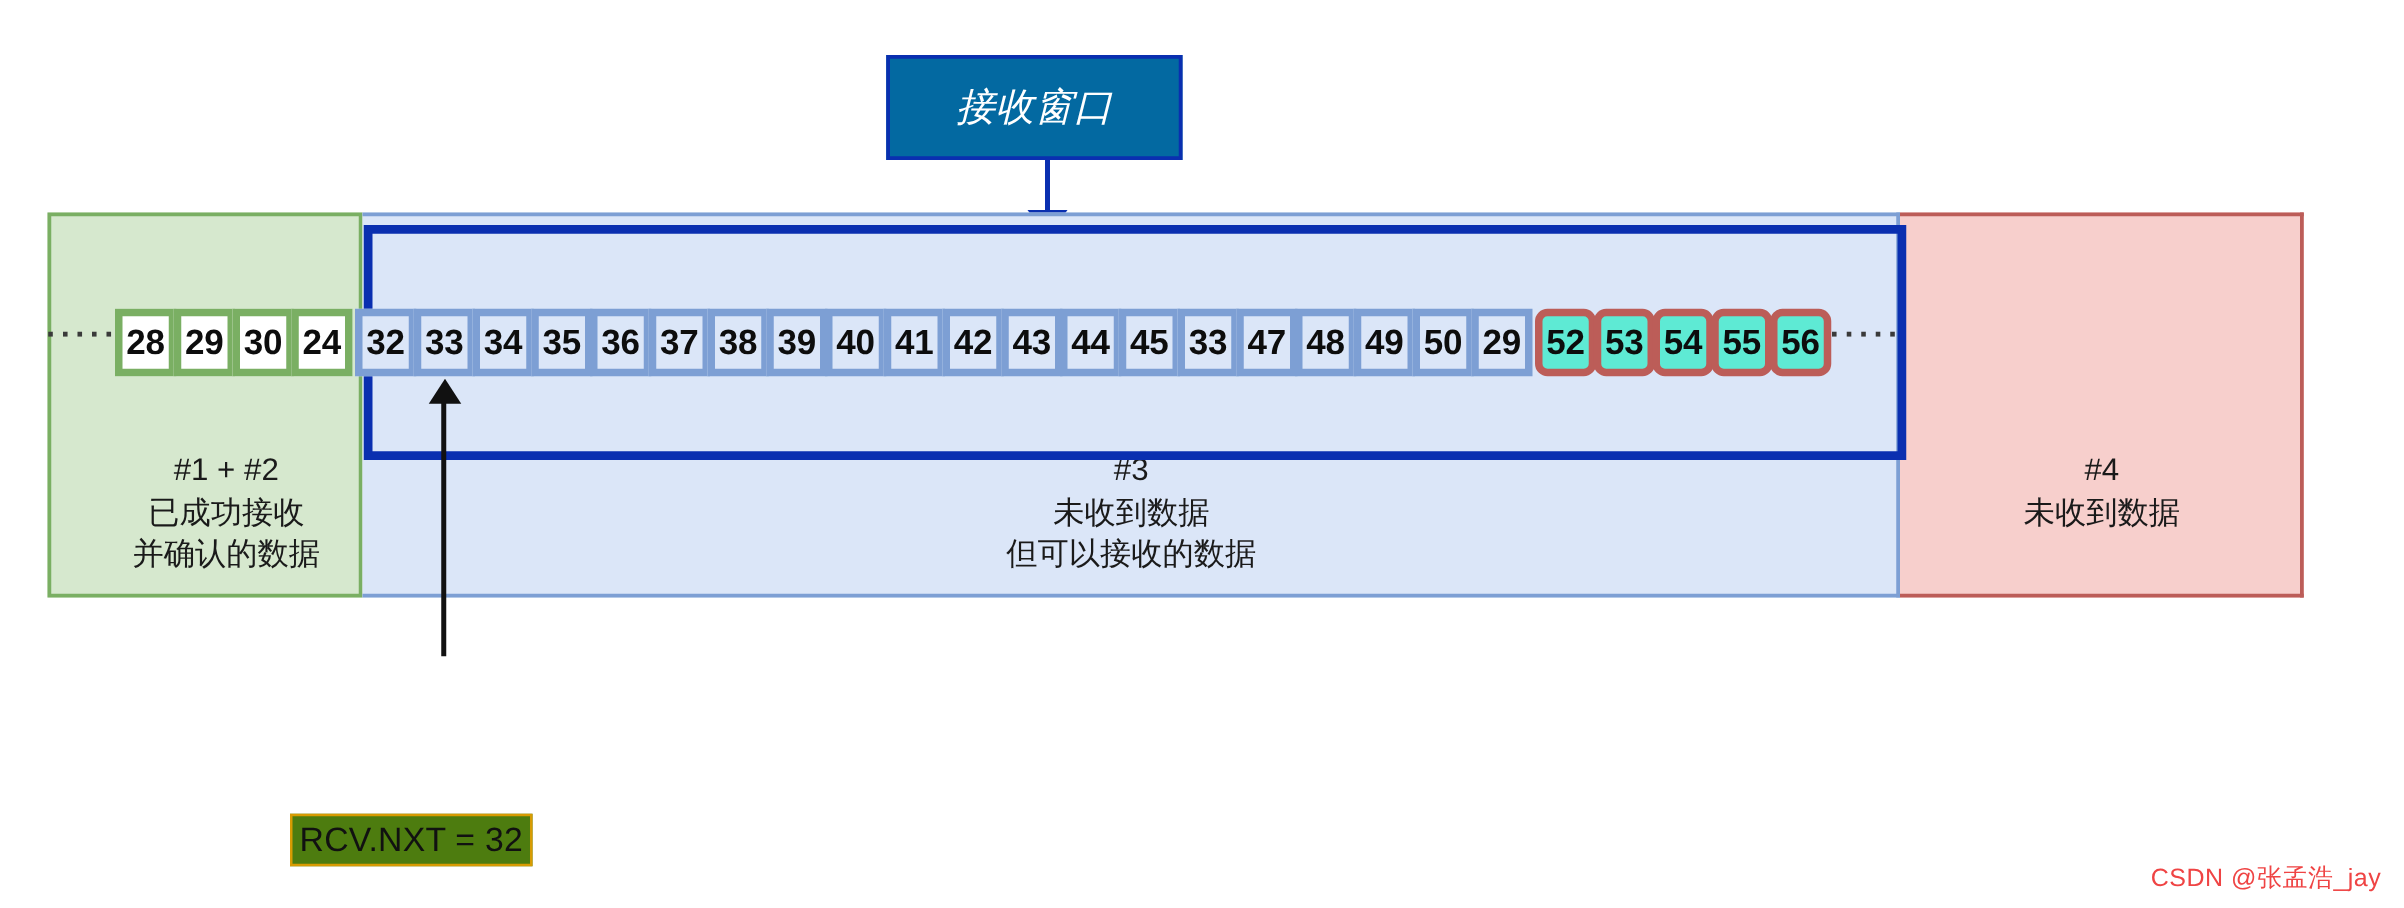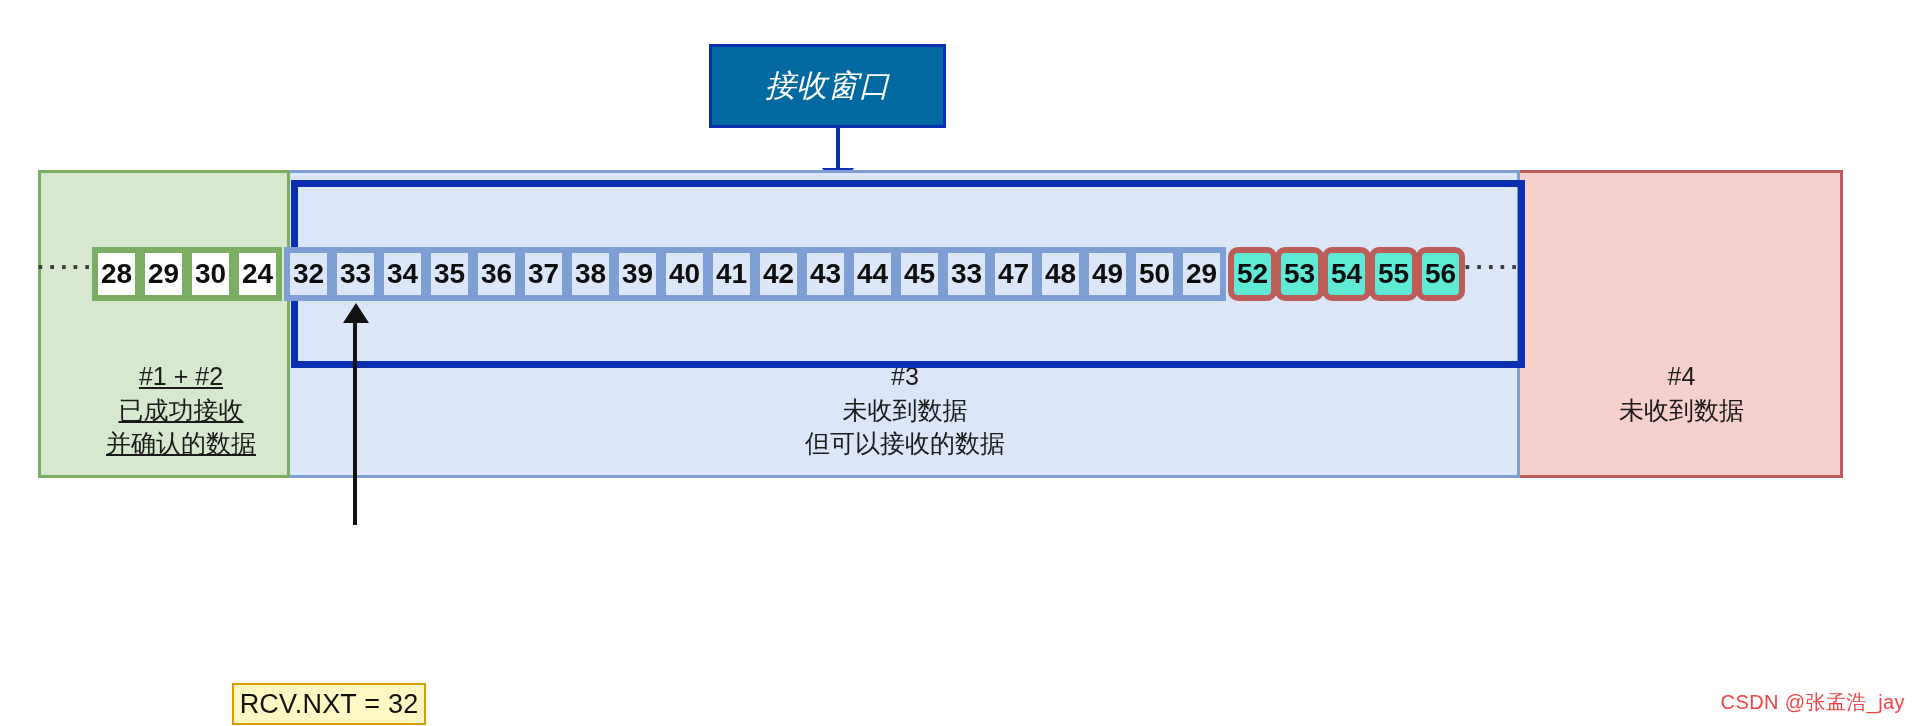--- a/index.html
+++ b/index.html
@@ -99,21 +99,21 @@
   
   .caption {
     position: absolute;
     top: 190px;
     text-align: center;
     font-size: 25px;
     color: #1a1a1a;
     line-height: 1.34;
     white-space: nowrap;
   }
-  .cap-green { left: 0; width: 286px; text-decoration: underline; }
+  .cap-green { left: 0; width: 286px; }
   .cap-blue  { left: 252px; width: 1230px; }
   .cap-red   { left: 1482px; width: 323px; }
 
   
   .rcv-window {
     position: absolute;
     left: 291px;
     top: 180px;
     width: 1234px;
     height: 188px;
@@ -193,24 +193,24 @@
     left: 353px;
     top: 320px;
     width: 4px;
     height: 205px;
     background: #111111;
     z-index: 9;
   }
   .nxt-label {
     position: absolute;
     left: 232px;
-    top: 683px;
+    top: 651px;
     width: 194px;
     height: 42px;
-    background: #fef9c3;
+    background: #4d7c0f;
     border: 2px solid #d89b02;
     box-sizing: border-box;
     display: flex;
     align-items: center;
     justify-content: center;
     font-size: 27px;
     color: #111111;
     letter-spacing: 0.2px;
   }
 

